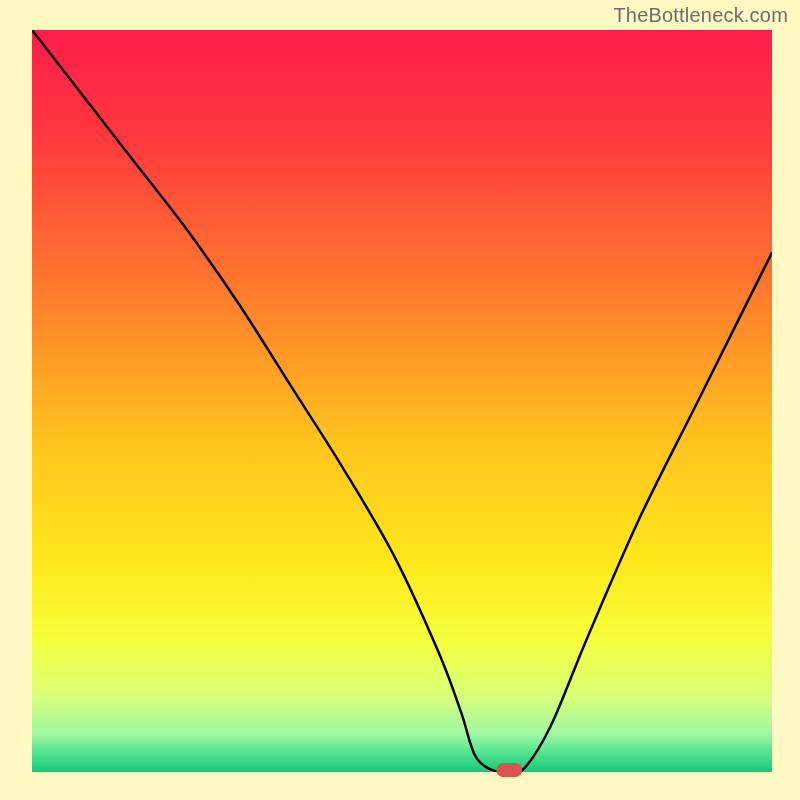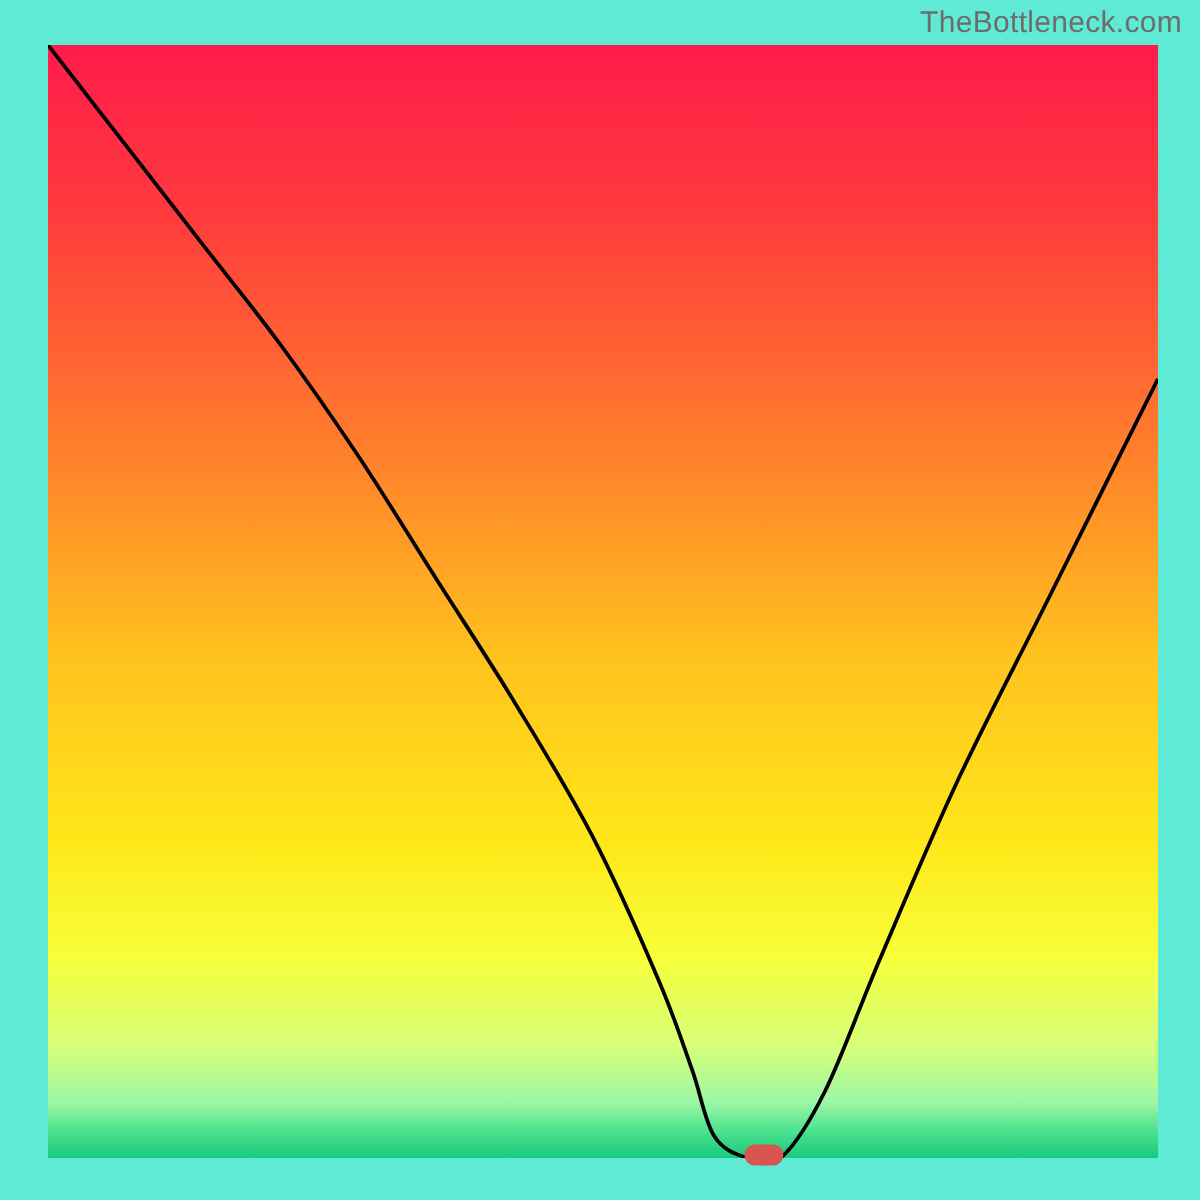--- a/index.html
+++ b/index.html
@@ -10,21 +10,21 @@
     background: #000;
     overflow: hidden;
     font-family: Arial, Helvetica, sans-serif;
   }
   .frame {
     position: absolute;
     left: 0;
     top: 0;
     width: 800px;
     height: 800px;
-    background: #5eead4;
+    background: #fef9c3;
   }
   .watermark {
     position: absolute;
     top: 4px;
     right: 12px;
     color: #6d6d6d;
     font-size: 20px;
     font-weight: 500;
     letter-spacing: 0.2px;
   }

